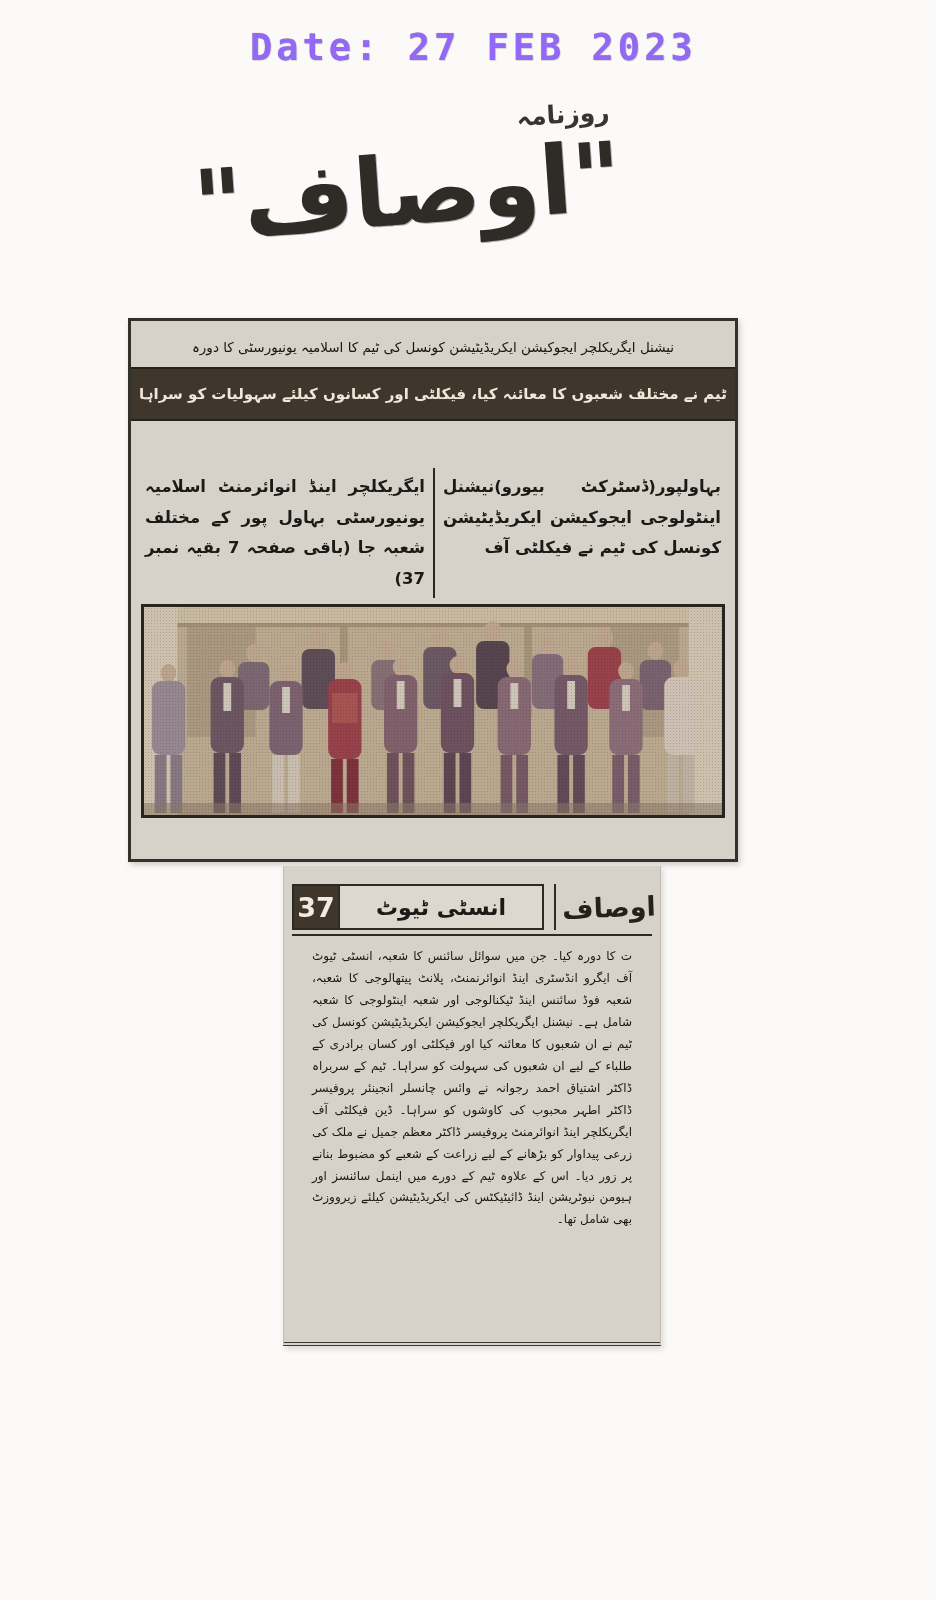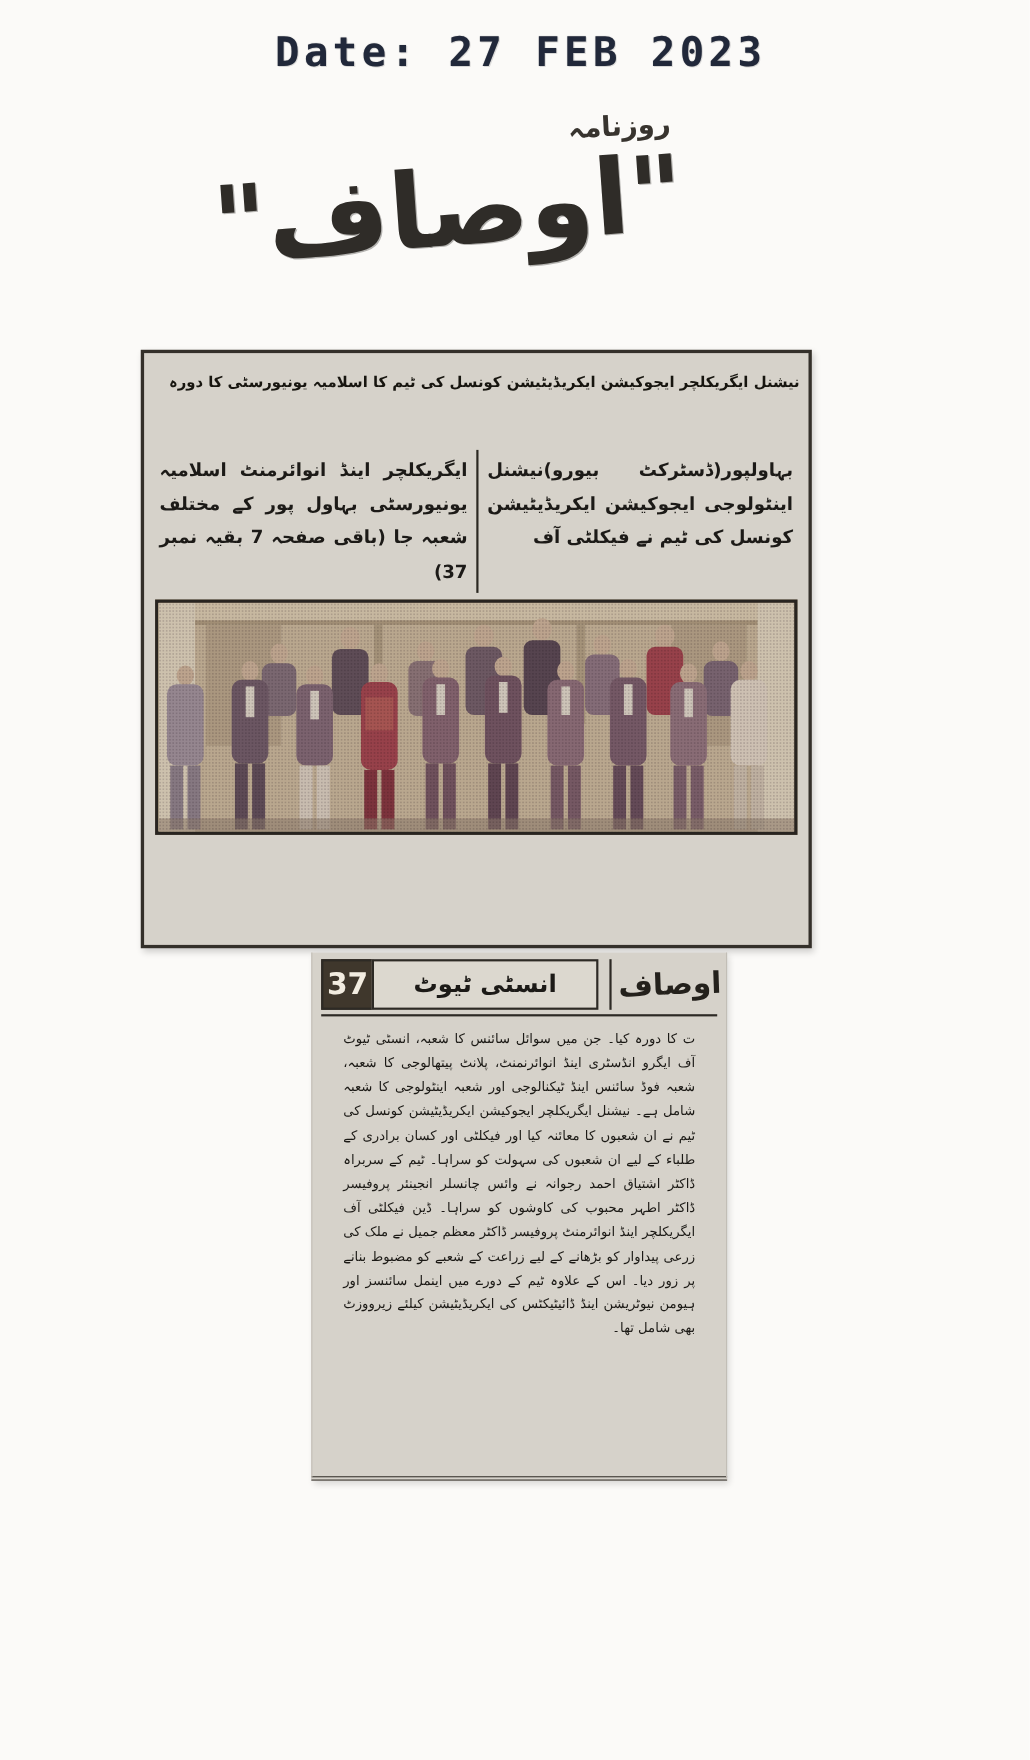--- a/index.html
+++ b/index.html
@@ -11,21 +11,21 @@
     position:relative;
     overflow:hidden;
   }
   .scan{position:absolute;inset:0;width:936px;height:1600px;}
 
   
   .stamp{
     position:absolute;left:250px;top:26px;width:420px;
     font-family:"DejaVu Sans Mono","Liberation Mono",monospace;
     font-size:37px;font-weight:bold;letter-spacing:4px;
-    color:#0f172a;
+    color:#8b5cf6;
     text-shadow:0 0 1px rgba(70,70,75,.55), 1px 1px 0 rgba(70,70,75,.15);
     opacity:.92;
     white-space:nowrap;
   }
 
   
   .roznama{
     position:absolute;left:498px;top:100px;width:130px;
     direction:rtl;text-align:center;
     font-size:25px;font-weight:bold;color:#38342f;
@@ -43,22 +43,22 @@
 
   
   .clip1{
     position:absolute;left:128px;top:318px;width:610px;height:544px;
     background:#d6d2ca;
     border:3px solid #34302a;
     box-sizing:border-box;
     box-shadow:2px 3px 6px rgba(0,0,0,.18);
   }
   .headline{
-    direction:rtl;text-align:right;
-    font-weight:bold;font-size:26px;
+    direction:rtl;text-align:center;
+    font-weight:normal;font-size:26px;
     padding:18px 8px 6px;
     white-space:nowrap;overflow:hidden;
     color:#16140ف;
     color:#17150f;
   }
   .band{
     margin:6px 0 0;
     background:#3f372c;color:#efe8da;
     direction:rtl;text-align:center;
     font-weight:bold;font-size:21px;
@@ -98,21 +98,21 @@
   .clip2{
     position:absolute;left:283px;top:866px;width:378px;height:480px;
     background:#d6d2ca;
     box-sizing:border-box;
     border-left:1px solid #c2beb6;border-right:1px solid #c2beb6;
     border-bottom:4px double #3c3832;
     box-shadow:2px 3px 6px rgba(0,0,0,.14);
   }
   .c2head{
     display:flex;align-items:stretch;height:46px;
-    margin:6px 8px 0;border-bottom:2px solid #2d2a25;
+    margin:18px 8px 0;border-bottom:2px solid #2d2a25;
     padding-bottom:4px;
   }
   .pg{
     width:48px;background:#3f372c;color:#f2ece0;
     font-size:27px;font-weight:bold;
     display:flex;align-items:center;justify-content:center;
     border:2px solid #2d2a25;box-sizing:border-box;
   }
   .sec{
     flex:1;margin-left:-2px;
@@ -139,20 +139,21 @@
 
 <div class="scan">
 
   <div class="stamp">Date: 27 FEB 2023</div>
 
   <div class="roznama">روزنامہ</div>
   <div class="bigtitle">"اوصاف"</div>
 
   <div class="clip1">
     <div class="headline fitline" style="font-size: 13.5px;">نیشنل ایگریکلچر ایجوکیشن ایکریڈیٹیشن کونسل کی ٹیم کا اسلامیہ یونیورسٹی کا دورہ</div>
+    <div class="band fitline" style="font-size: 15px;">ٹیم نے مختلف شعبوں کا معائنہ کیا، فیکلٹی اور کسانوں کیلئے سہولیات کو سراہا</div>
     <div class="intro">
       <div class="col">ایگریکلچر اینڈ انوائرمنٹ اسلامیہ یونیورسٹی بہاول پور کے مختلف شعبہ جا (باقی صفحہ 7 بقیہ نمبر 37)</div>
       <div class="col">بہاولپور(ڈسٹرکٹ بیورو)نیشنل اینٹولوجی ایجوکیشن ایکریڈیٹیشن کونسل کی ٹیم نے فیکلٹی آف</div>
     </div>
 
     <div class="photo">
       <svg viewBox="0 0 590 208" preserveAspectRatio="none" role="img">
 
         <rect x="0" y="0" width="590" height="208" fill="#c2b194"></rect>
         <rect x="0" y="0" width="590" height="16" fill="#d2c5a7"></rect>

